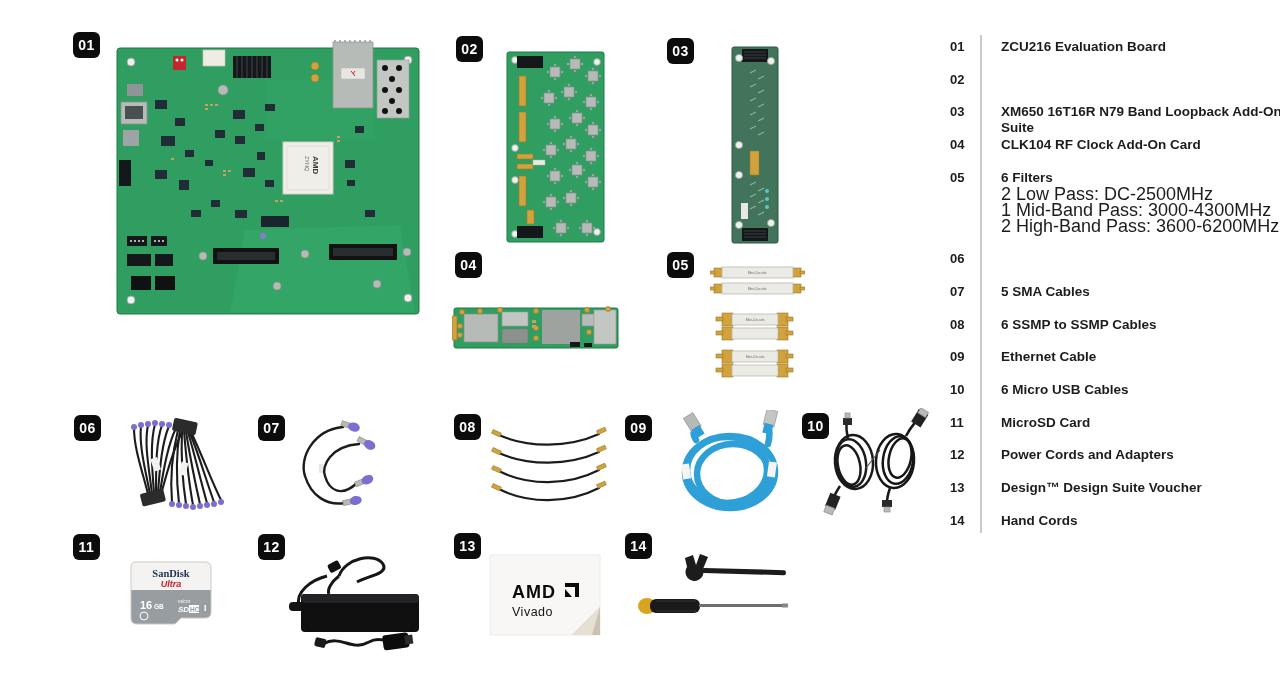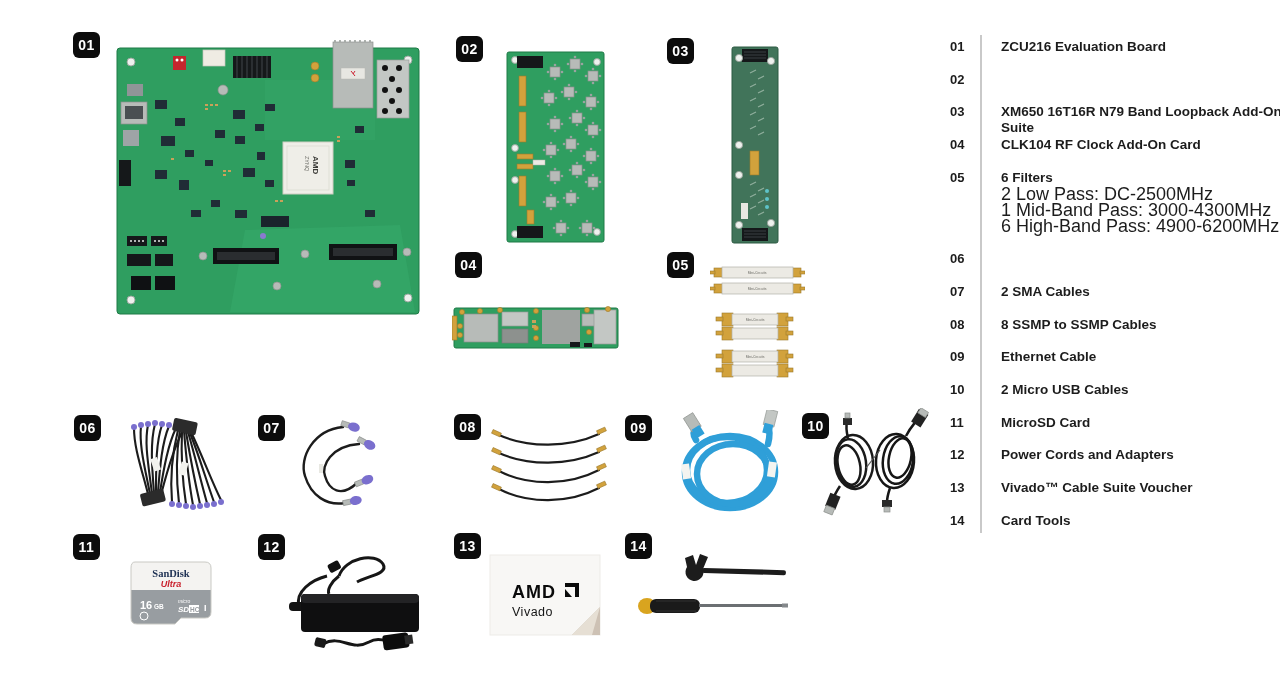--- a/index.html
+++ b/index.html
@@ -570,69 +570,69 @@
       <span class="legend-text">
           <span class="legend-label">CLK104 RF Clock Add-On Card</span>
         </span>
     </div>
     <div class="legend-row tall">
       <span class="legend-num">05</span>
       <span class="legend-text">
         <span class="legend-label">6 Filters</span>
         <span class="legend-detail">2 Low Pass: DC-2500MHz</span>
         <span class="legend-detail">1 Mid-Band Pass: 3000-4300MHz</span>
-        <span class="legend-detail">6 High-Band Pass: 4900-6200MHz</span>
+        <span class="legend-detail">2 High-Band Pass: 3600-6200MHz</span>
       </span>
     </div>
     <div class="legend-row">
       <span class="legend-num">06</span>
     </div>
     <div class="legend-row">
       <span class="legend-num">07</span>
       <span class="legend-text">
-          <span class="legend-label">2 SMA Cables</span>
+          <span class="legend-label">5 SMA Cables</span>
         </span>
     </div>
     <div class="legend-row">
       <span class="legend-num">08</span>
       <span class="legend-text">
-          <span class="legend-label">8 SSMP to SSMP Cables</span>
+          <span class="legend-label">6 SSMP to SSMP Cables</span>
         </span>
     </div>
     <div class="legend-row">
       <span class="legend-num">09</span>
       <span class="legend-text">
           <span class="legend-label">Ethernet Cable</span>
         </span>
     </div>
     <div class="legend-row">
       <span class="legend-num">10</span>
       <span class="legend-text">
-          <span class="legend-label">2 Micro USB Cables</span>
+          <span class="legend-label">6 Micro USB Cables</span>
         </span>
     </div>
     <div class="legend-row">
       <span class="legend-num">11</span>
       <span class="legend-text">
           <span class="legend-label">MicroSD Card</span>
         </span>
     </div>
     <div class="legend-row">
       <span class="legend-num">12</span>
       <span class="legend-text">
           <span class="legend-label">Power Cords and Adapters</span>
         </span>
     </div>
     <div class="legend-row">
       <span class="legend-num">13</span>
       <span class="legend-text">
-          <span class="legend-label">Vivado™ Cable Suite Voucher</span>
+          <span class="legend-label">Design™ Design Suite Voucher</span>
         </span>
     </div>
     <div class="legend-row">
       <span class="legend-num">14</span>
       <span class="legend-text">
-          <span class="legend-label">Card Tools</span>
+          <span class="legend-label">Hand Cords</span>
         </span>
     </div>
   </div>
 
 </div>
 
 </body></html>

